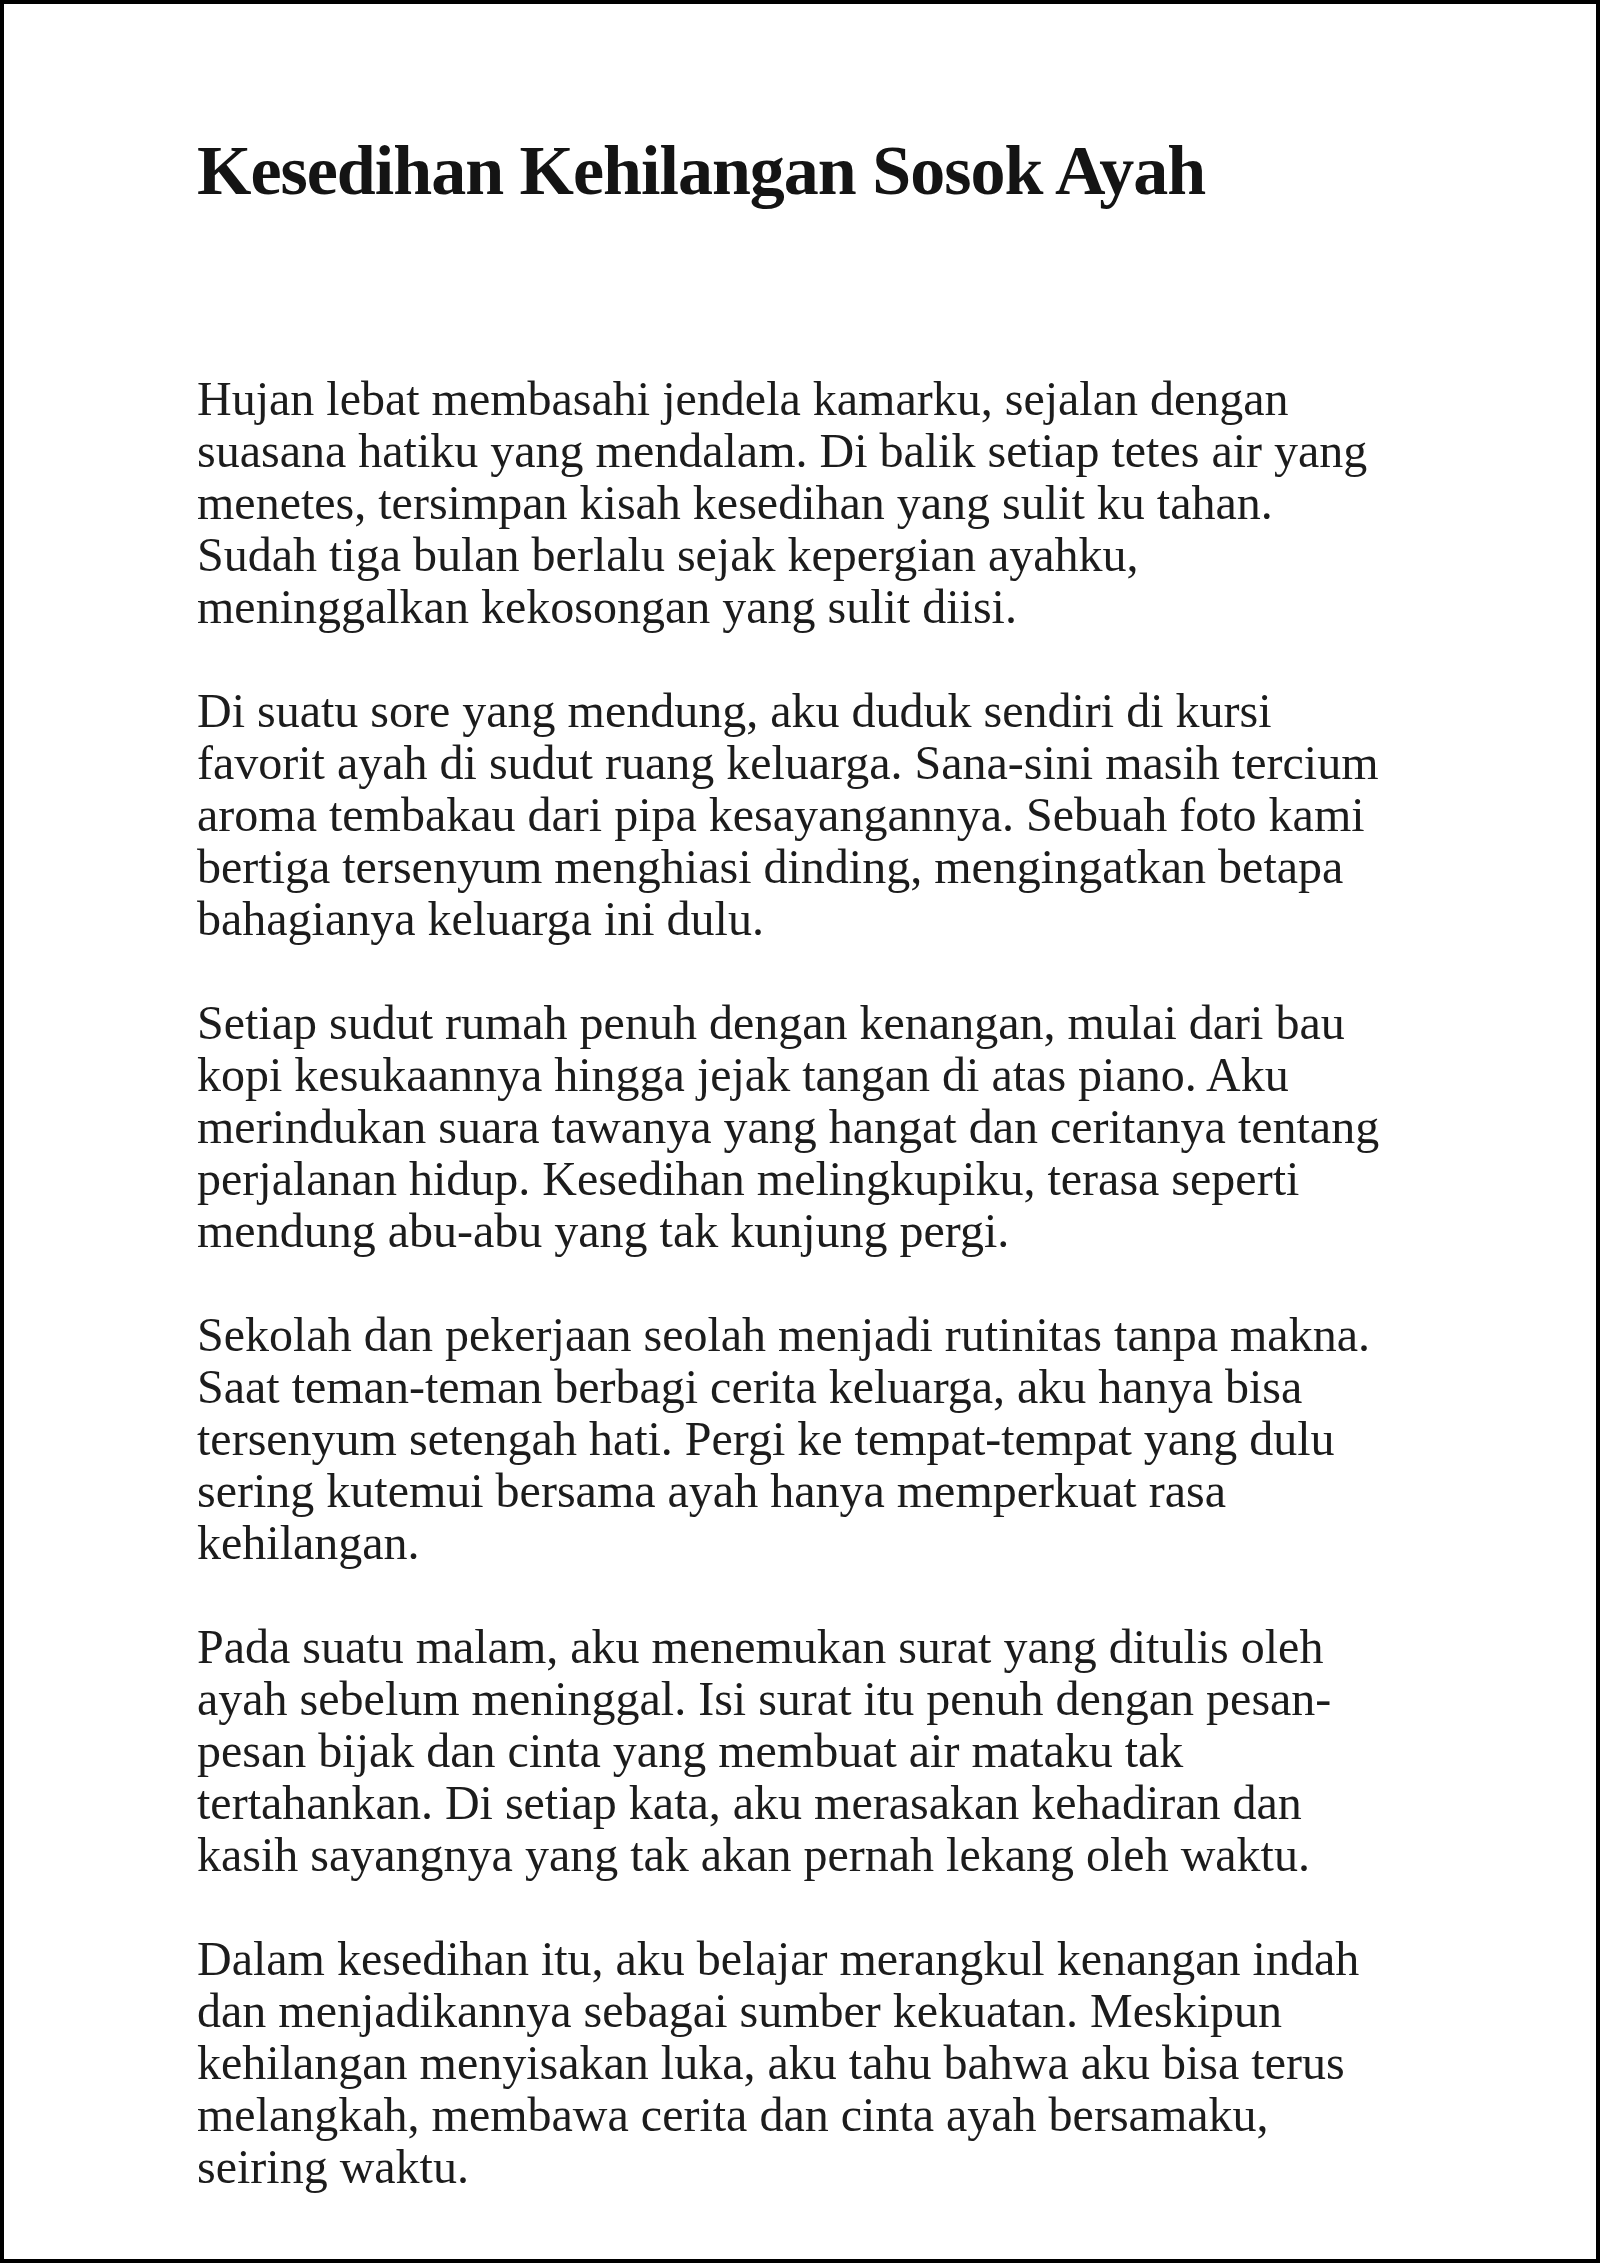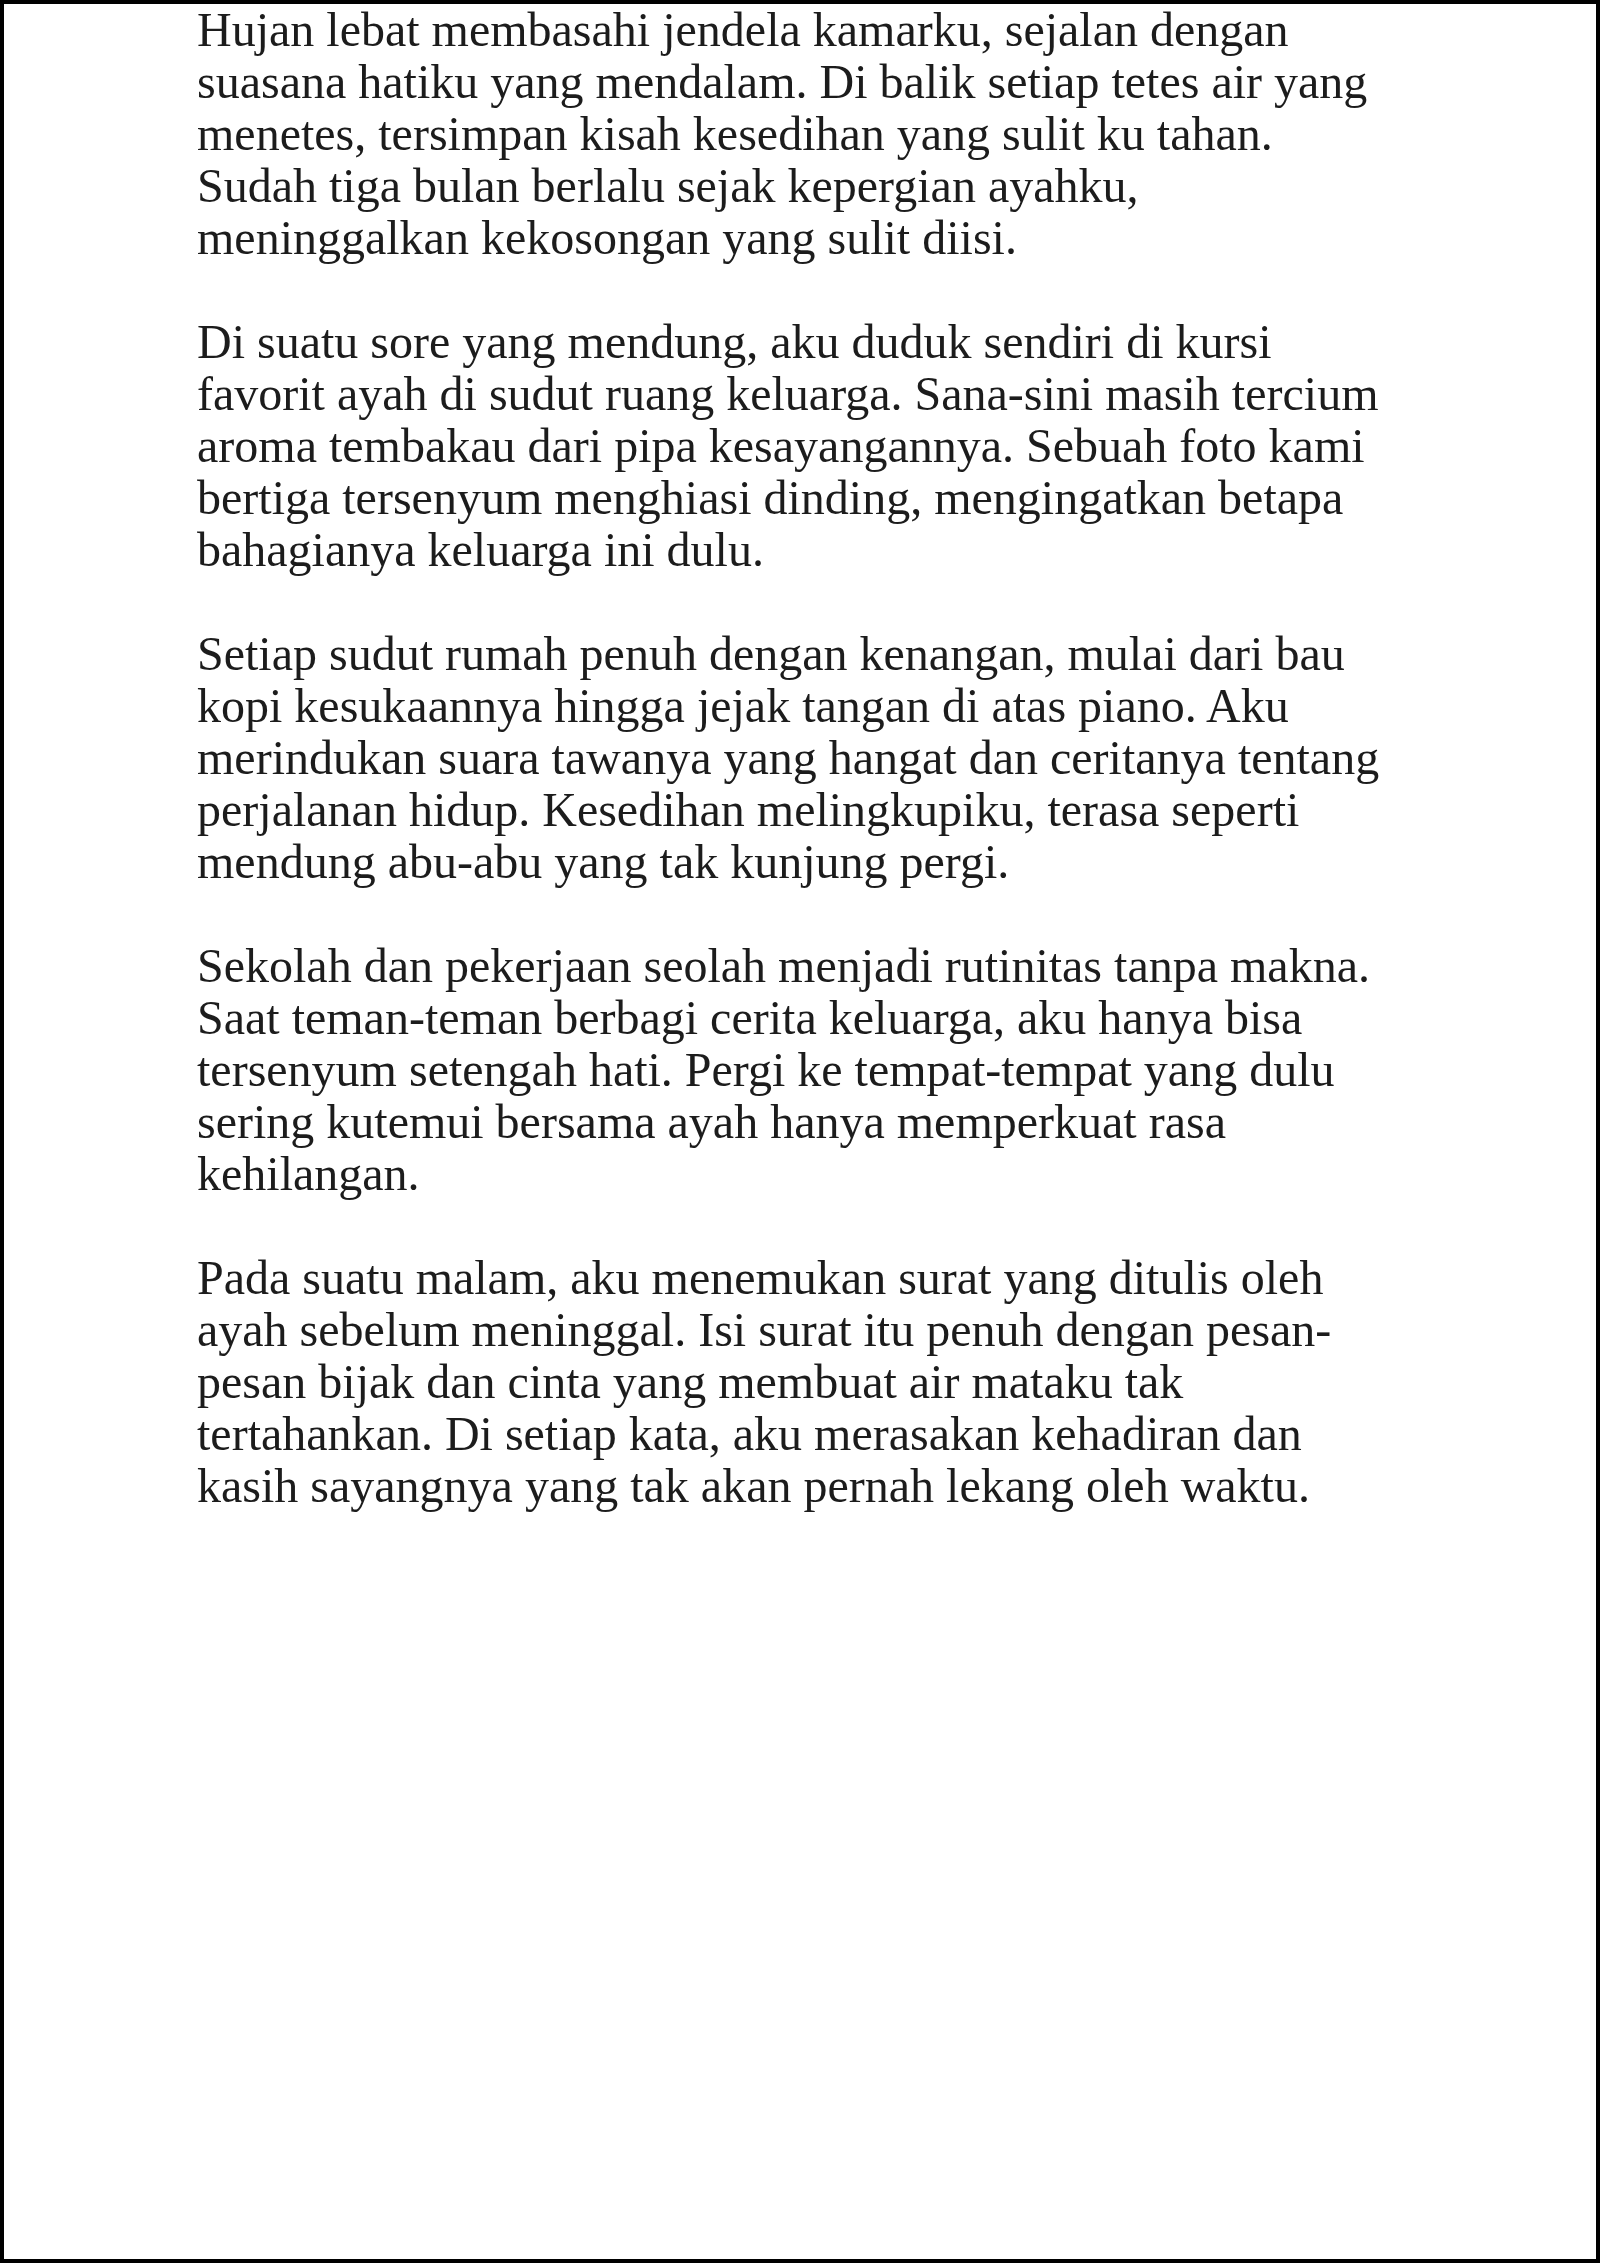--- a/index.html
+++ b/index.html
@@ -34,25 +34,27 @@
     color: #1c1c1c;
     margin: 0 0 52px 0;
     text-align: left;
   }
 </style>
 </head>
 <body>
 
 <div class="page">
   <div class="content">
+    <h1 class="title">Kesedihan Kehilangan Sosok Ayah</h1>
 
     <p class="para">Hujan lebat membasahi jendela kamarku, sejalan dengan suasana hatiku yang mendalam. Di balik setiap tetes air yang menetes, tersimpan kisah kesedihan yang sulit ku tahan. Sudah tiga bulan berlalu sejak kepergian ayahku, meninggalkan kekosongan yang sulit diisi.</p>
 
     <p class="para">Di suatu sore yang mendung, aku duduk sendiri di kursi favorit ayah di sudut ruang keluarga. Sana-sini masih tercium aroma tembakau dari pipa kesayangannya. Sebuah foto kami bertiga tersenyum menghiasi dinding, mengingatkan betapa bahagianya keluarga ini dulu.</p>
 
     <p class="para">Setiap sudut rumah penuh dengan kenangan, mulai dari bau kopi kesukaannya hingga jejak tangan di atas piano. Aku merindukan suara tawanya yang hangat dan ceritanya tentang perjalanan hidup. Kesedihan melingkupiku, terasa seperti mendung abu-abu yang tak kunjung pergi.</p>
 
     <p class="para">Sekolah dan pekerjaan seolah menjadi rutinitas tanpa makna. Saat teman-teman berbagi cerita keluarga, aku hanya bisa tersenyum setengah hati. Pergi ke tempat-tempat yang dulu sering kutemui bersama ayah hanya memperkuat rasa kehilangan.</p>
 
     <p class="para">Pada suatu malam, aku menemukan surat yang ditulis oleh ayah sebelum meninggal. Isi surat itu penuh dengan pesan-pesan bijak dan cinta yang membuat air mataku tak tertahankan. Di setiap kata, aku merasakan kehadiran dan kasih sayangnya yang tak akan pernah lekang oleh waktu.</p>
 
+    <p class="para">Dalam kesedihan itu, aku belajar merangkul kenangan indah dan menjadikannya sebagai sumber kekuatan. Meskipun kehilangan menyisakan luka, aku tahu bahwa aku bisa terus melangkah, membawa cerita dan cinta ayah bersamaku, seiring waktu.</p>
   </div>
 </div>
 
 </body></html>

